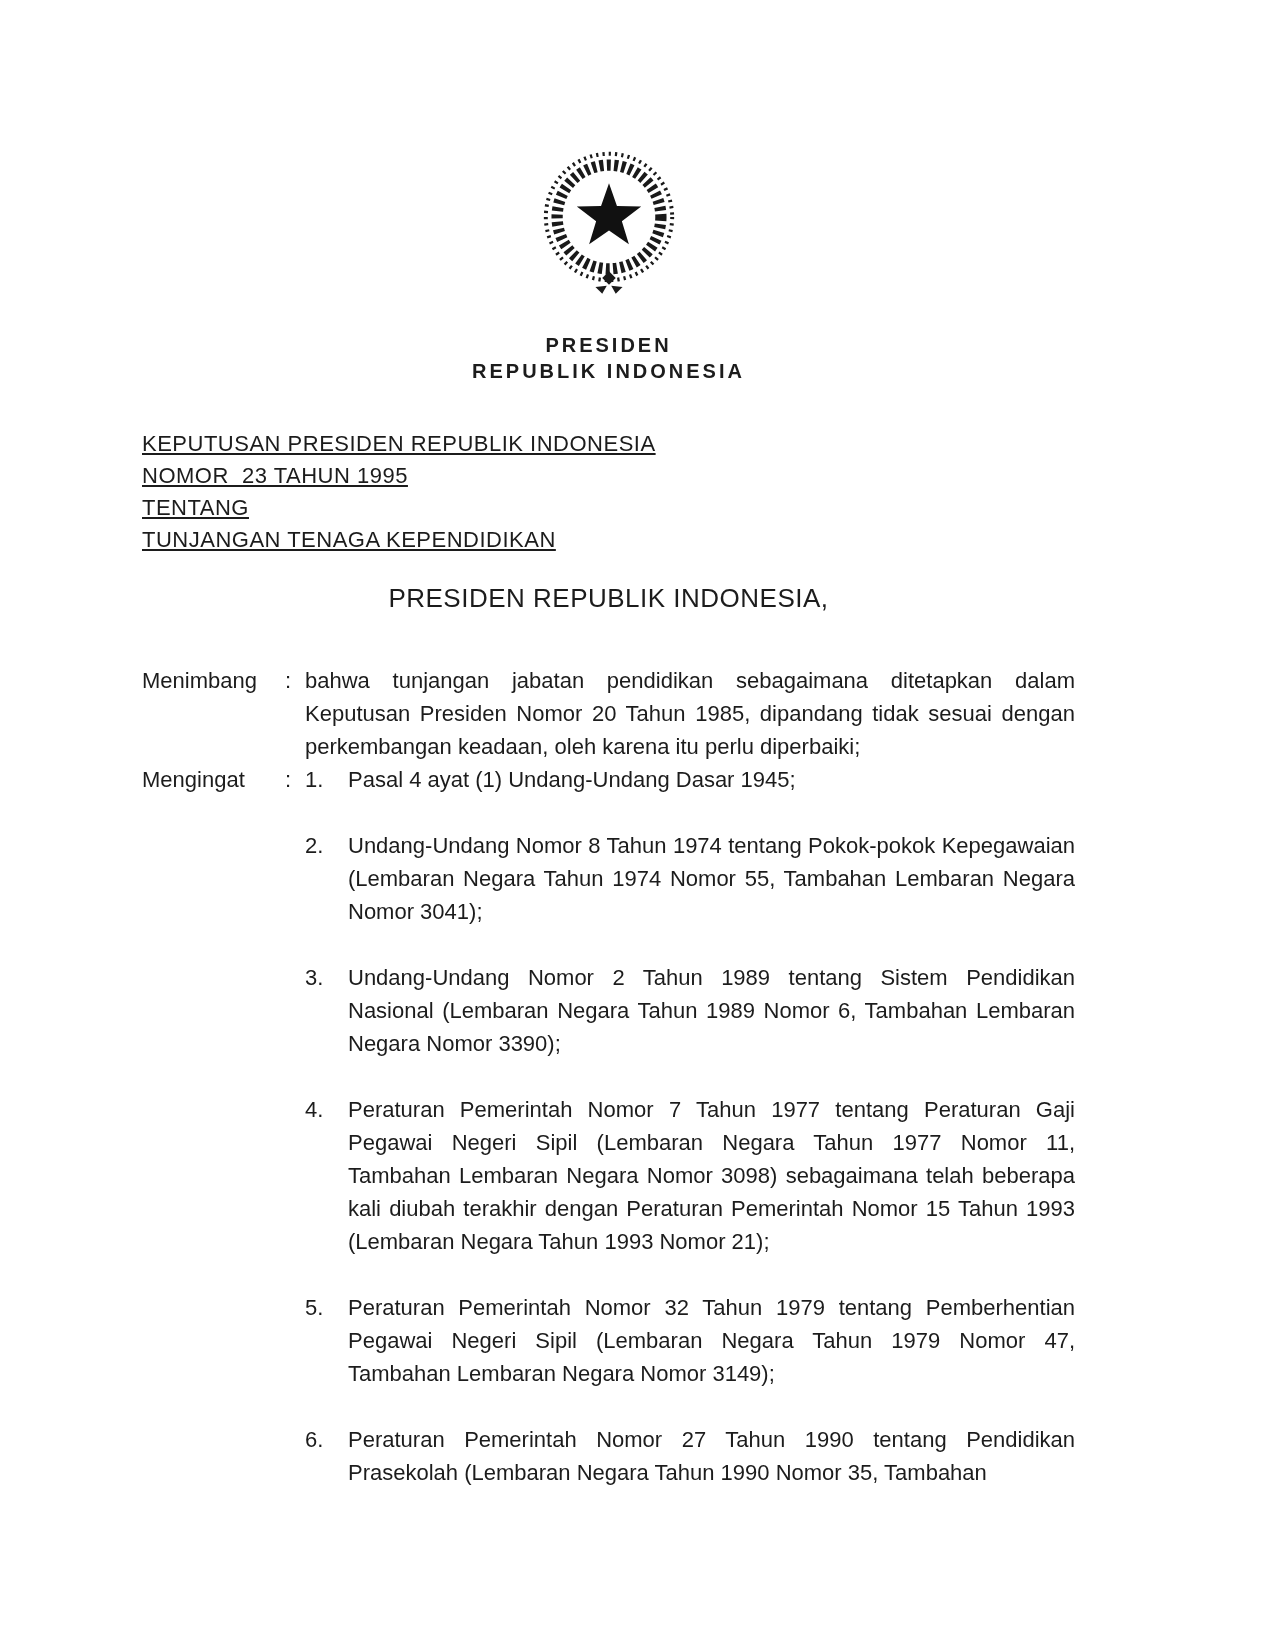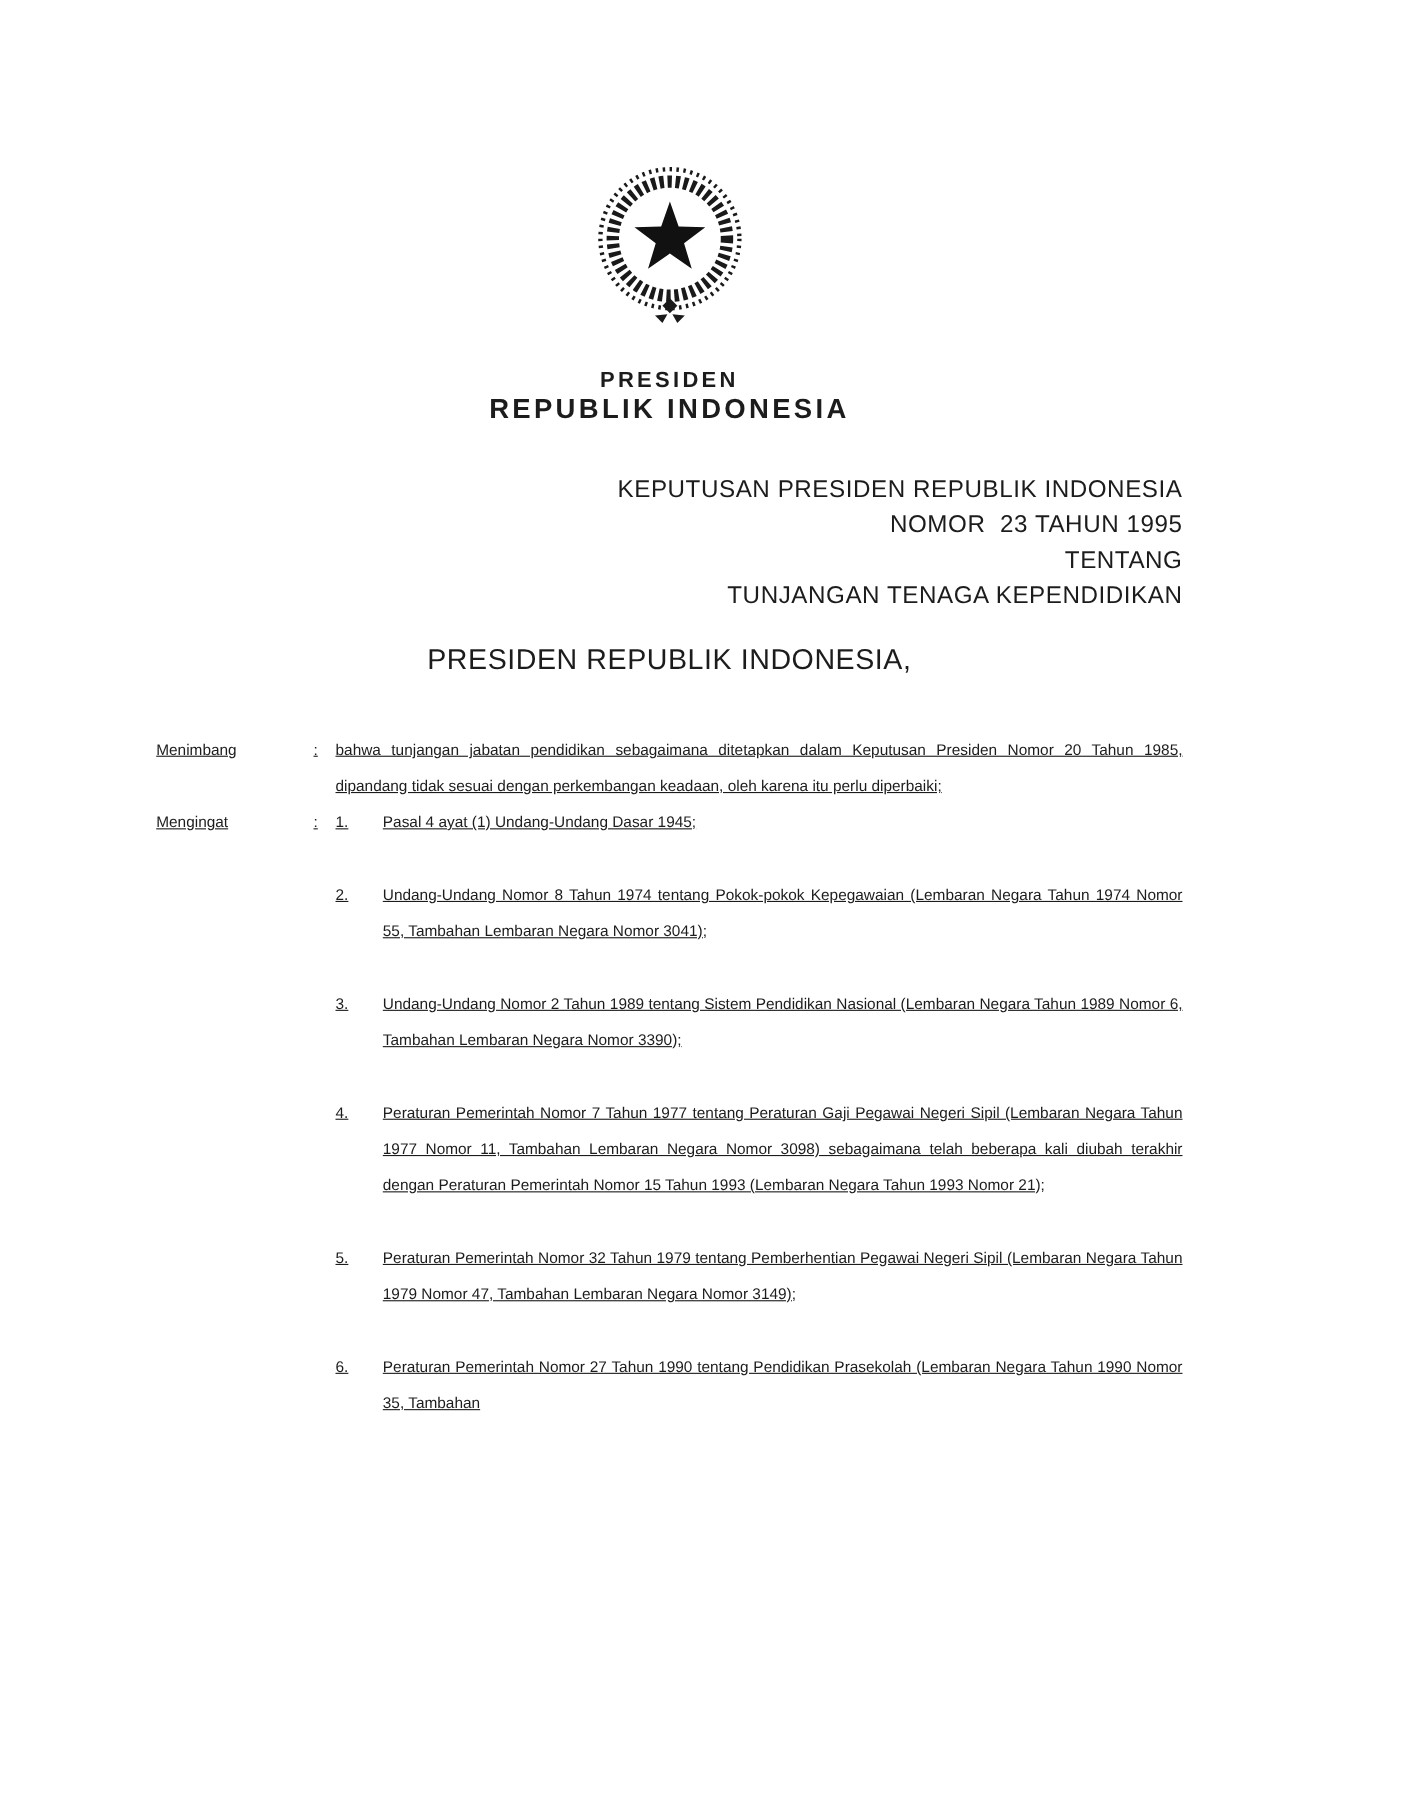--- a/index.html
+++ b/index.html
@@ -26,47 +26,47 @@
   .letterhead {
     text-align: center;
     font-weight: 700;
   }
   .letterhead .lh1 {
     font-size: 20px;
     letter-spacing: 3px;
     line-height: 26px;
   }
   .letterhead .lh2 {
-    font-size: 25px;
+    font-size: 20px;
     letter-spacing: 3px;
     line-height: 26px;
   }
   .title-block {
     margin-top: 44px;
-    text-align: right;
+    text-align: left;
+    text-decoration: underline;
   }
   .title-block .tline {
     font-size: 22px;
     line-height: 32px;
     letter-spacing: 0.5px;
     white-space: pre-wrap;
   }
   .salutation {
     margin-top: 26px;
     text-align: center;
     font-size: 26px;
     letter-spacing: 0.5px;
     line-height: 32px;
   }
   .clause-row {
     display: grid;
     grid-template-columns: 143px 20px 1fr;
-    font-size: 14px;
+    font-size: 22px;
     line-height: 33px;
-    text-decoration: underline;
   }
   .clause-label { text-align: left; }
   .clause-colon { text-align: left; }
   .clause-body { text-align: justify; }
   .menimbang { margin-top: 50px; }
   .mengingat { }
   .legal-item {
     display: grid;
     grid-template-columns: 43px 1fr;
     margin-bottom: 33px;

